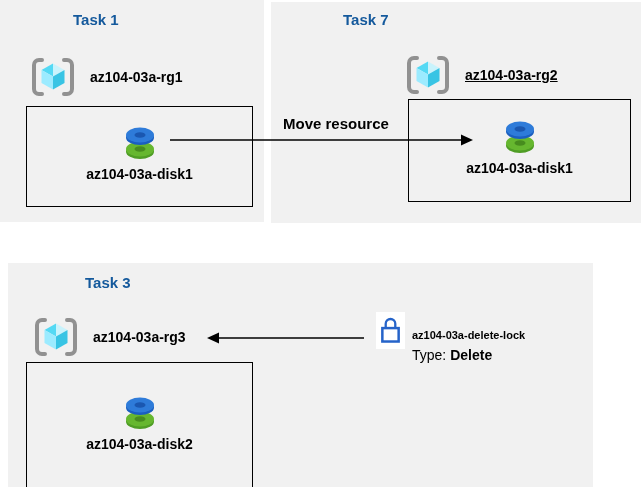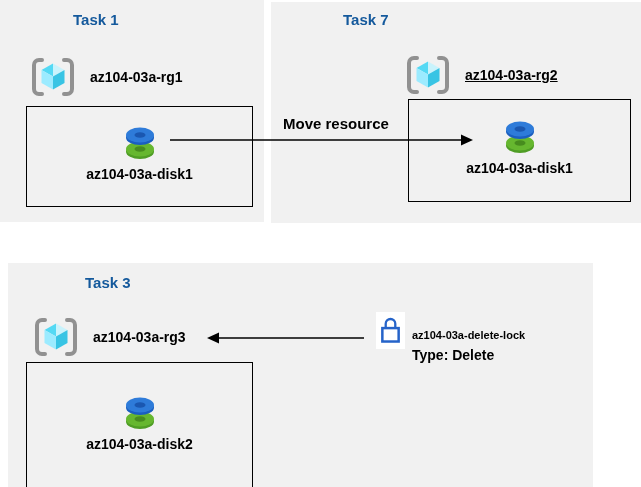--- a/index.html
+++ b/index.html
@@ -30,21 +30,21 @@
   .box-3{left:26px;top:362px;width:227px;height:130px;}
   .disk-label{font-size:14px;font-weight:bold;white-space:nowrap;}
   .overlay{position:absolute;left:0;top:0;width:641px;height:487px;pointer-events:none;}
   .move-label{position:absolute;left:283px;top:115px;font-size:15px;font-weight:bold;white-space:nowrap;}
   .lock-box{
     position:absolute;left:376px;top:312px;width:29px;height:37px;background:#fff;
     display:flex;align-items:center;justify-content:center;
   }
   .lock-text{position:absolute;left:412px;top:325px;font-size:14px;line-height:20px;white-space:nowrap;}
   .lock-name{font-weight:bold;font-size:11px;}
-  .lock-type-label{font-weight:bold;}
+  .lock-type-label{font-weight:normal;}
   .lock-type-value{font-weight:bold;}
   .icon{display:inline-flex;}
 </style>
 </head>
 <body>
 
 <svg width="0" height="0" style="position:absolute">
   <defs>
     <g id="rg-cube-icon">
       <path d="M11 3 H8 a5 5 0 0 0 -5 5 V32 a5 5 0 0 0 5 5 H11" stroke="#919191" stroke-width="4" fill="none" stroke-linecap="round"></path>

